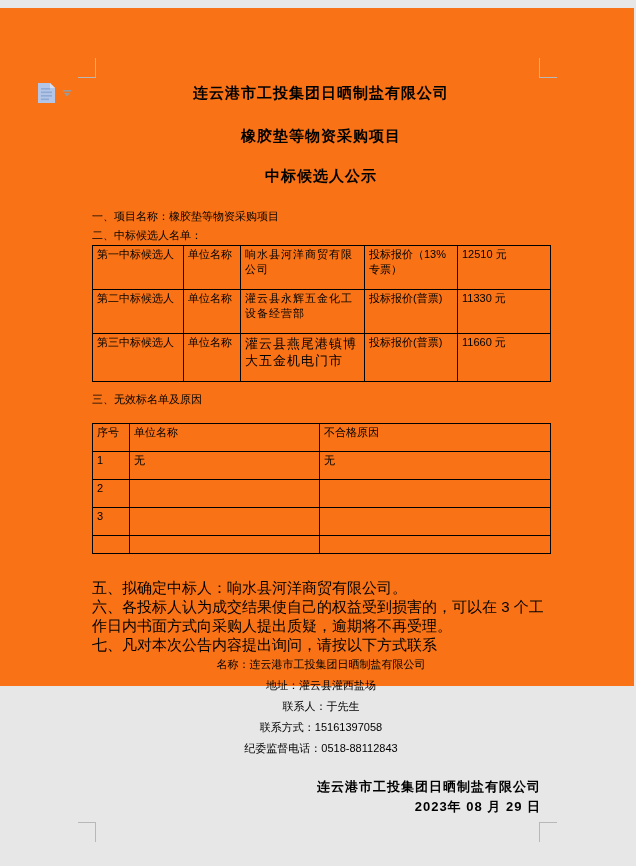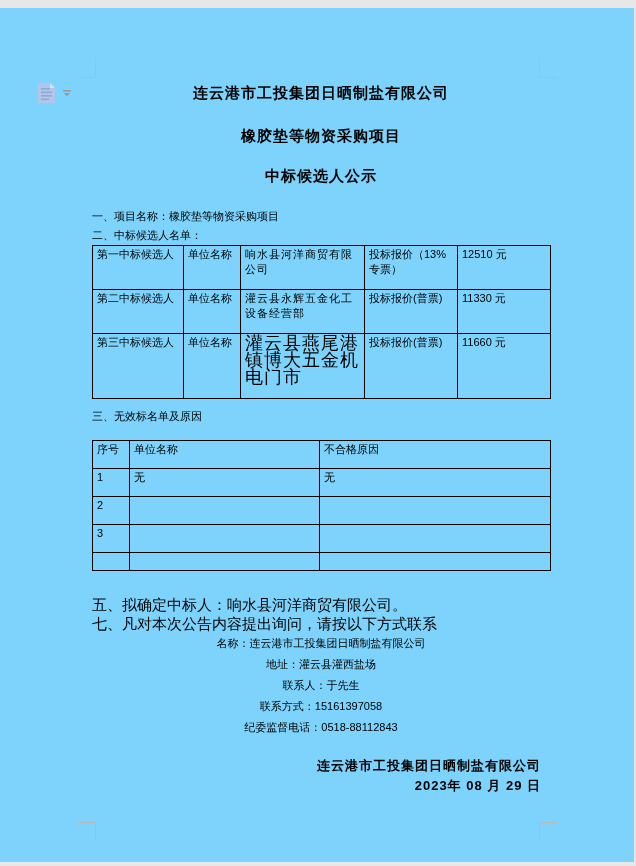--- a/index.html
+++ b/index.html
@@ -7,22 +7,22 @@
   body {
     width: 636px; height: 866px;
     background: #e7e7e7;
     font-family: "Liberation Sans", "DejaVu Sans", sans-serif;
     color: #000;
     position: relative;
     overflow: hidden;
   }
   .page {
     position: absolute; left: 0; top: 8px;
-    width: 634px; height: 854px;
-    background: #7dd3fc;
+    width: 634px; height: 678px;
+    background: #f97316;
   }
   
   .crop { position: absolute; width: 18px; height: 20px; }
   .crop-tl { left: 78px; top: 50px;  border-right: 1px solid #b8b8b8; border-bottom: 1px solid #b8b8b8; }
   .crop-tr { left: 539px; top: 50px; border-left: 1px solid #b8b8b8;  border-bottom: 1px solid #b8b8b8; }
   .crop-bl { left: 78px; top: 814px; border-right: 1px solid #b8b8b8; border-top: 1px solid #b8b8b8; }
   .crop-br { left: 539px; top: 814px; border-left: 1px solid #b8b8b8;  border-top: 1px solid #b8b8b8; }
 
   .paste-btn { position: absolute; left: 34px; top: 72px; width: 40px; height: 26px; cursor: pointer; }
   .paste-btn svg { display: block; }
@@ -44,21 +44,21 @@
 
   .candidates { width: 458px; margin-top: 0; }
   .candidates .c1 { width: 91px; }
   .candidates .c2 { width: 57px; }
   .candidates .c3 { width: 124px; letter-spacing: 1px; }
   .candidates .c4 { width: 93px; }
   .candidates .c5 { width: 93px; }
   .candidates .r1 td { height: 36px; }
   .candidates .r2 td { height: 31px; }
   .candidates .r3 td { height: 34px; }
-  .company-large { font-size: 18px; line-height: 17px; letter-spacing: 0; }
+  .company-large { font-size: 13px; line-height: 17px; letter-spacing: 0; }
 
   .invalid { width: 458px; margin-top: 14px; }
   .invalid .i1 { width: 37px; margin-top: 48px; }
   .invalid .i2 { width: 190px; }
   .invalid .i3 { width: 231px; }
   .invalid td { height: 18px; line-height: 14px; }
 
   .lower { margin-top: 24px; }
   .lower p { font-size: 15px; line-height: 19px; margin: 0; }
   .contact p { font-size: 11px; line-height: 21px; margin: 0; text-align: center; }
@@ -155,20 +155,21 @@
       <tr>
         <td class="i1"></td>
         <td class="i2"></td>
         <td class="i3"></td>
       </tr>
     </tbody>
       </table>
 
     <div class="lower">
       <p>五、拟确定中标人：响水县河洋商贸有限公司。</p>
+      <p>六、各投标人认为成交结果使自己的权益受到损害的，可以在 3 个工作日内书面方式向采购人提出质疑，逾期将不再受理。</p>
       <p>七、凡对本次公告内容提出询问，请按以下方式联系</p>
     </div>
 
     <div class="contact">
       <p>名称：连云港市工投集团日晒制盐有限公司</p>
       <p>地址：灌云县灌西盐场</p>
       <p>联系人：于先生</p>
       <p>联系方式：15161397058</p>
       <p>纪委监督电话：0518-88112843</p>
     </div>

